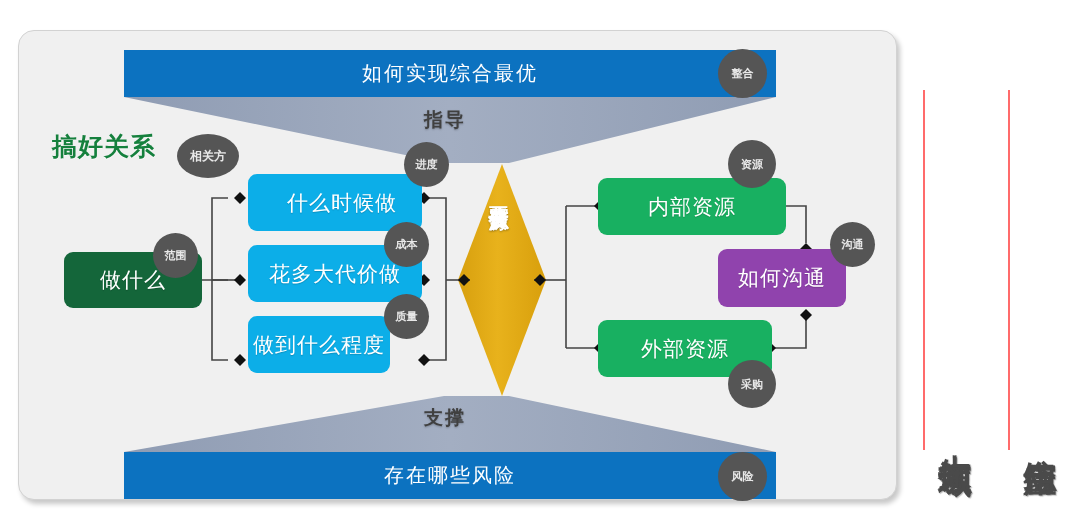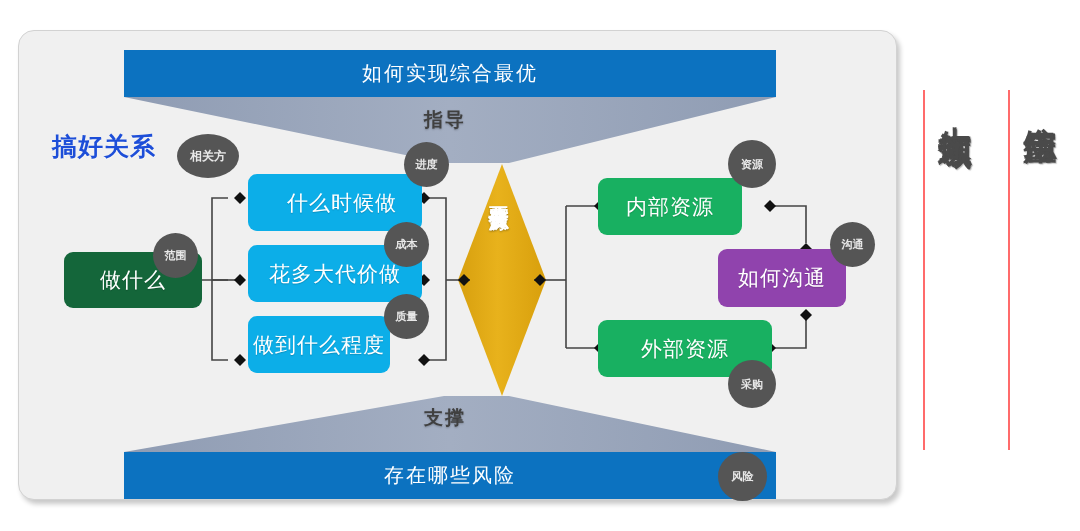--- a/index.html
+++ b/index.html
@@ -10,20 +10,21 @@
   }
   body {
     font-family: "Liberation Sans", "DejaVu Sans", sans-serif;
   }
   #stage {
     position: relative;
     width: 1080px;
     height: 531px;
     background: #ffffff;
     overflow: hidden;
+    text-align: right;
   }
 
   
   .card {
     position: absolute;
     left: 18px;
     top: 30px;
     width: 879px;
     height: 470px;
     background: #f0f0f0;
@@ -94,21 +95,21 @@
     font-weight: bold;
     letter-spacing: 0px;
     line-height: 1;
     white-space: nowrap;
   }
   .badge.oval { border-radius: 50% / 50%; }
 
   
   .headline {
     position: absolute;
-    color: #1d4ed8;
+    color: #15803d;
     font-weight: bold;
     letter-spacing: 1px;
     text-shadow: 0 1px 1px rgba(255,255,255,0.6);
   }
 
   
   .diamond-text {
     position: absolute;
     color: #ffffff;
     font-weight: bold;
@@ -202,20 +203,23 @@
       <polygon points="770,200 776,206 770,212 764,206"></polygon>
       <polygon points="770,342 776,348 770,354 764,348"></polygon>
       <polygon points="806,243 812,249 806,255 800,249"></polygon>
       <polygon points="806,309 812,315 806,321 800,315"></polygon>
     </g>
   </svg>
 
   <div class="banner" style="left:124px; top:50px; width:652px; height:47px; font-size:20px;">
     <span>如何实现综合最优</span>
   </div>
+  <div class="badge" style="left:718px; top:49px; width:49px; height:49px;">
+    <span>整合</span>
+  </div>
   <div class="chev-label" style="left:424px; top:107px; font-size:19px;">
     <span>指导</span>
   </div>
 
   <div class="headline" style="left:52px; top:130px; font-size:25px;">
     <span>搞好关系</span>
   </div>
   <div class="badge oval" style="left:177px; top:134px; width:62px; height:44px; font-size:12px;">
     <span>相关方</span>
   </div>
@@ -245,21 +249,21 @@
     <span>做到什么程度</span>
   </div>
   <div class="badge" style="left:384px; top:294px; width:45px; height:45px;">
     <span>质量</span>
   </div>
 
   <div class="diamond-text" style="left:489px; top:190px; font-size:20px;">
     <span>需要什么资源</span>
   </div>
 
-  <div class="node green" style="left:598px; top:178px; width:144px; height:57px; font-size:21px;">
+  <div class="node green" style="left:598px; top:178px; width:188px; height:57px; font-size:21px;">
     <span>内部资源</span>
   </div>
   <div class="badge" style="left:728px; top:140px; width:48px; height:48px;">
     <span>资源</span>
   </div>
 
   <div class="node green" style="left:598px; top:320px; width:174px; height:57px; font-size:21px;">
     <span>外部资源</span>
   </div>
   <div class="badge" style="left:728px; top:360px; width:48px; height:48px;">

